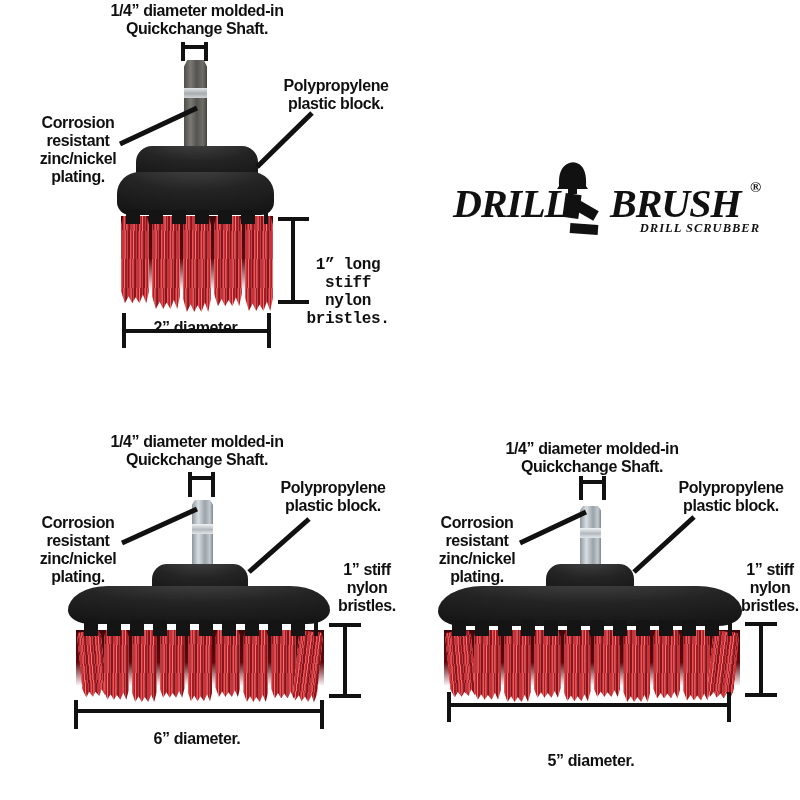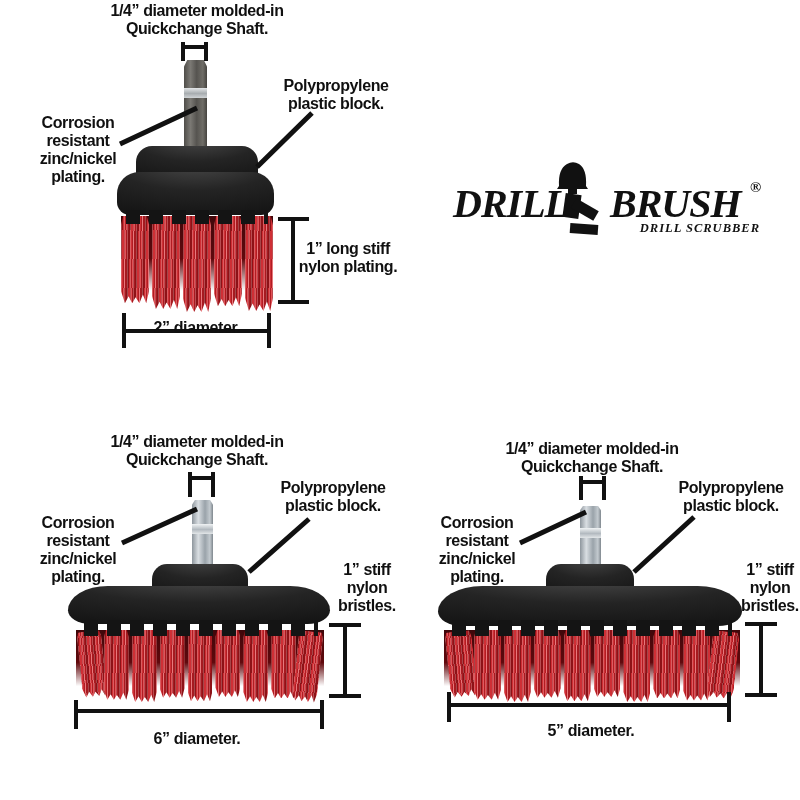--- a/index.html
+++ b/index.html
@@ -4,32 +4,32 @@
 <style>
   html,body{margin:0;padding:0;background:#fff;}
   #canvas{position:relative;width:800px;height:800px;background:#ffffff;overflow:hidden;
           font-family:"Liberation Sans",sans-serif;}
   
   .label{position:absolute;text-align:center;font-weight:bold;color:#101010;
          font-size:16px;line-height:18px;letter-spacing:-0.4px;z-index:30;}
   #fa-shaftnote{left:87px;top:2px;width:220px;}
   #fa-blocknote{left:276px;top:77px;width:120px;}
   #fa-platingnote{left:18px;top:114px;width:120px;}
-  #fa-bristlenote{left:292px;top:240px;width:112px;}
+  #fa-bristlenote{left:292px;top:256px;width:112px;font-family:Liberation Mono, monospace;}
   #fa-dialabel{left:137px;top:319px;width:120px;}
   #fb-shaftnote{left:87px;top:433px;width:220px;}
   #fb-blocknote{left:273px;top:479px;width:120px;}
   #fb-platingnote{left:18px;top:514px;width:120px;}
   #fb-bristlenote{left:319px;top:561px;width:96px;}
   #fb-dialabel{left:136px;top:730px;width:122px;}
   #fc-shaftnote{left:482px;top:440px;width:220px;}
   #fc-blocknote{left:671px;top:479px;width:120px;}
   #fc-platingnote{left:417px;top:514px;width:120px;}
   #fc-bristlenote{left:722px;top:561px;width:96px;}
-  #fc-dialabel{left:530px;top:722px;width:122px;}
+  #fc-dialabel{left:530px;top:752px;width:122px;}
   
   #logo{position:absolute;left:430px;top:156px;width:346px;height:84px;z-index:30;}
   #logo .lg{position:absolute;color:#111;font-family:"Liberation Serif",serif;
             font-style:italic;font-weight:bold;line-height:1;}
   #logo-drill{left:16px;top:28px;width:122px;text-align:right;font-size:40px;letter-spacing:-1px;}
   #logo-brush{left:180px;top:28px;font-size:40px;letter-spacing:-1px;}
   #logo-reg{left:320px;top:24px;font-size:15px;font-style:normal;}
   #logo-tag{left:180px;top:66px;width:150px;text-align:right;font-size:12.5px;letter-spacing:1px;}
   #logo-icon{position:absolute;left:124px;top:2px;}
   
@@ -177,21 +177,21 @@
     <div>plastic block.</div>
   </div>
   <div class="label" id="fa-platingnote">
     <div>Corrosion</div>
     <div>resistant</div>
     <div>zinc/nickel</div>
     <div>plating.</div>
   </div>
   <div class="label" id="fa-bristlenote">
     <div>1” long stiff</div>
-    <div>nylon plating.</div>
+    <div>nylon bristles.</div>
   </div>
   <div class="label" id="fa-dialabel">2” diameter.</div>
 
   <div class="label" id="fb-shaftnote">
     <div>1/4” diameter molded-in</div>
     <div>Quickchange Shaft.</div>
   </div>
   <div class="label" id="fb-blocknote">
     <div>Polypropylene</div>
     <div>plastic block.</div>

